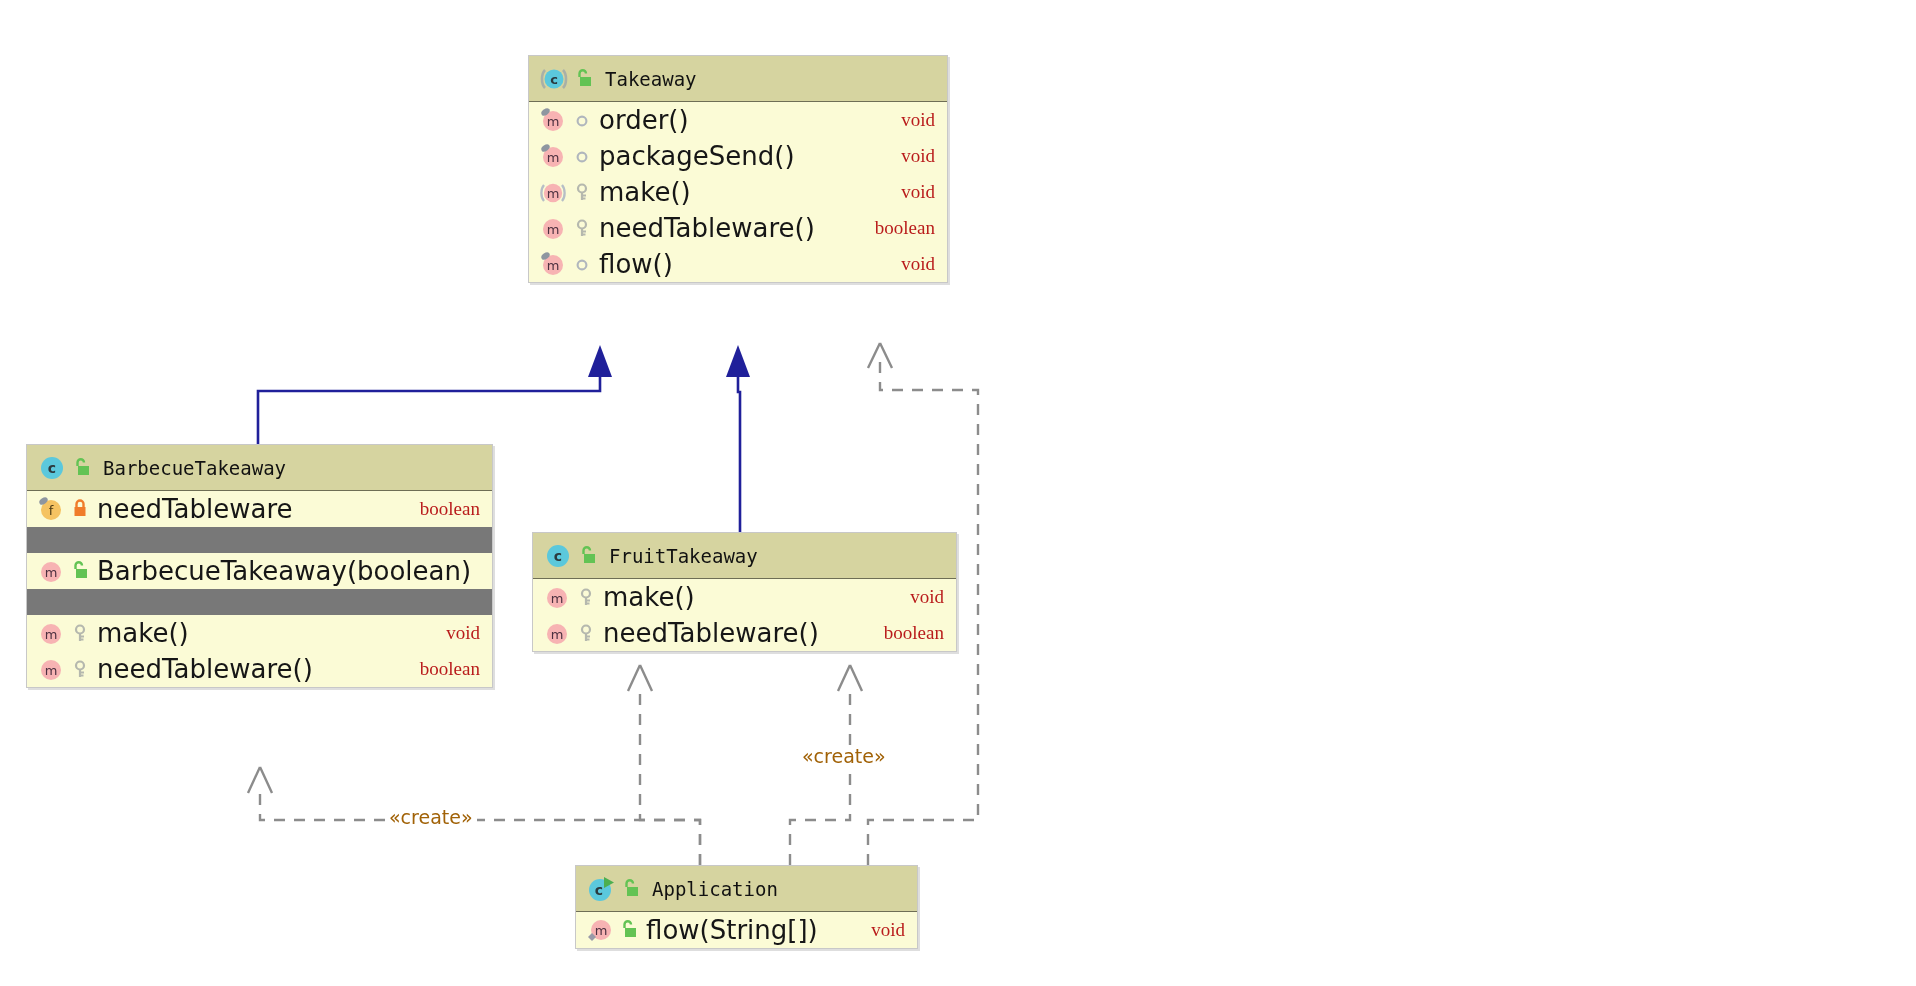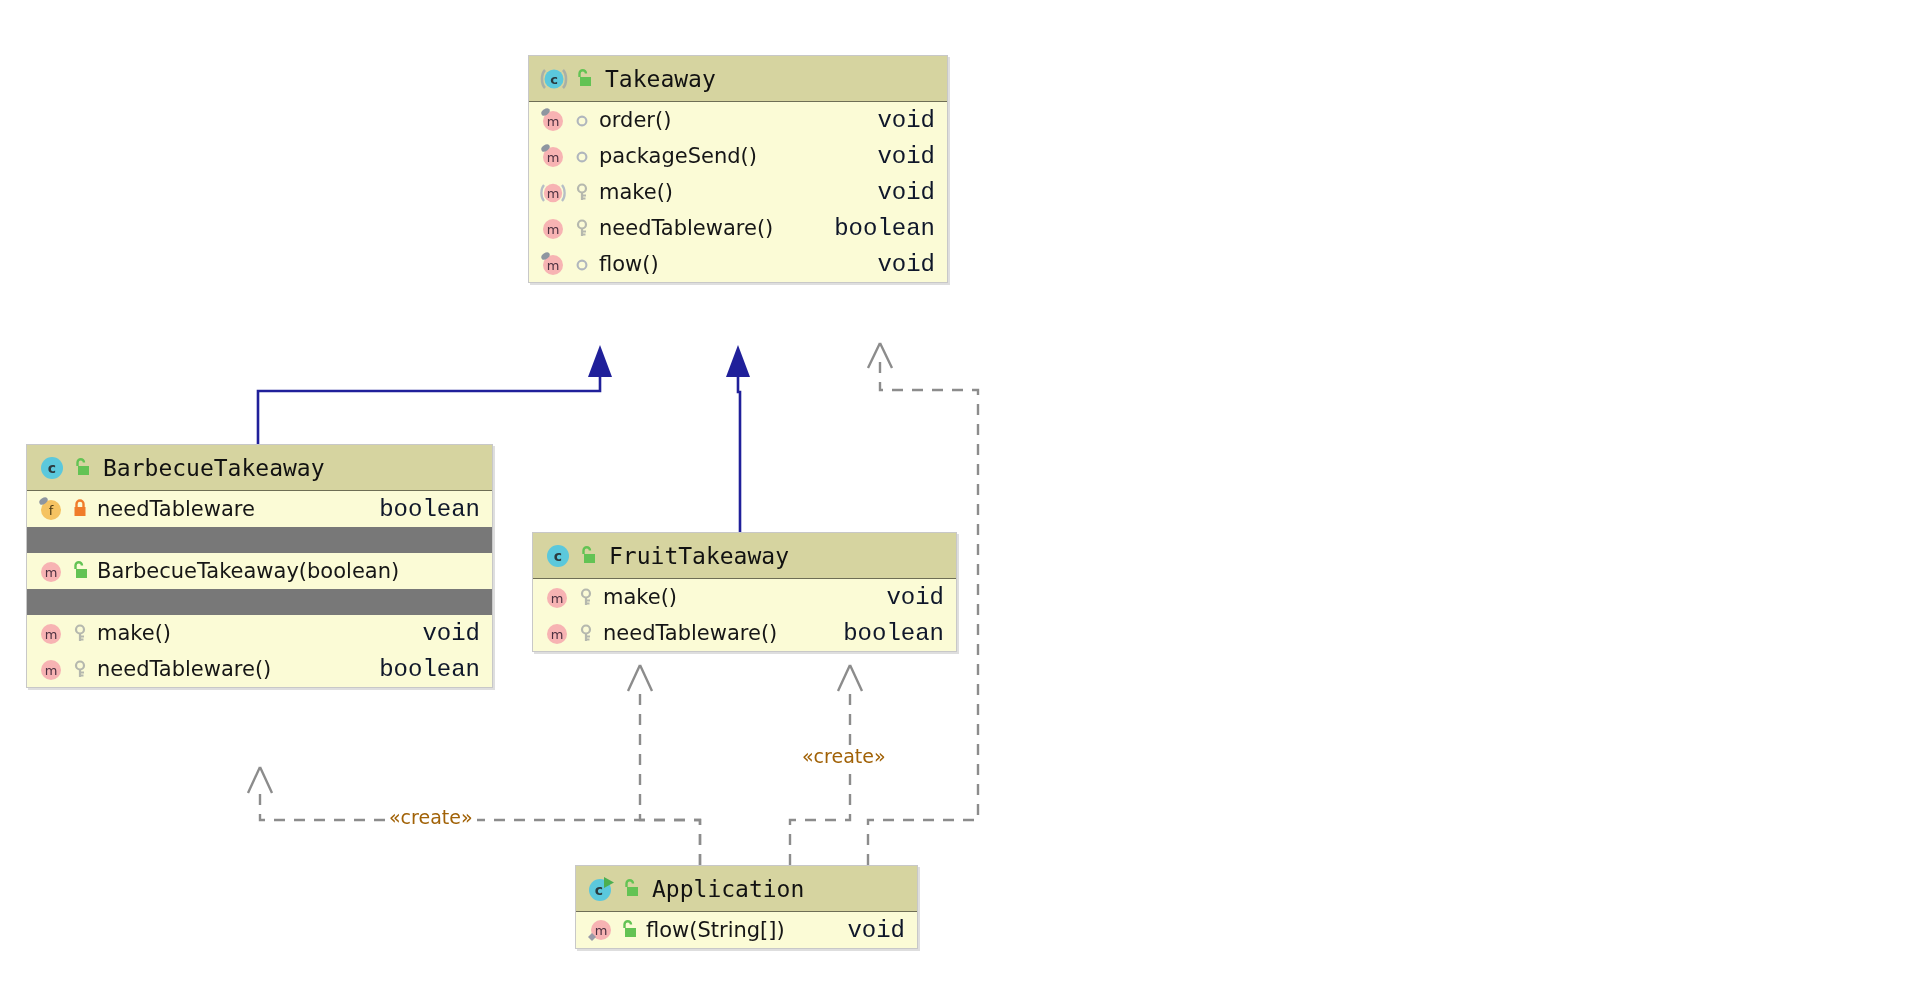--- a/index.html
+++ b/index.html
@@ -56,21 +56,21 @@
     box-sizing: border-box;
     background: #d6d4a0;
     border-bottom: 1px solid #6e6e55;
     display: flex;
     align-items: center;
     padding: 0 12px 0 10px;
     height: 46px;
   }
   .node-title {
     font-family: "DejaVu Sans Mono", monospace;
-    font-size: 23px;
+    font-size: 19px;
     color: #111111;
     letter-spacing: 0px;
     margin-left: 12px;
     white-space: nowrap;
   }
   .section {
     box-sizing: border-box;
   }
   .sep-row {
     background: #787878;
@@ -79,28 +79,28 @@
   .member {
     box-sizing: border-box;
     display: flex;
     align-items: center;
     height: 36px;
     padding: 0 12px 0 10px;
     white-space: nowrap;
   }
   .member-name {
     font-family: "DejaVu Sans", sans-serif;
-    font-size: 21px;
+    font-size: 26px;
     color: #161616;
     margin-left: 8px;
   }
   .member-type {
-    font-family: Liberation Mono, monospace;
-    font-size: 24px;
-    color: #0f172a;
+    font-family: Liberation Serif, serif;
+    font-size: 19px;
+    color: #b91c1c;
     margin-left: auto;
     padding-left: 12px;
   }
 
   
   .ic {
     position: relative;
     display: inline-block;
     flex: 0 0 auto;
   }

